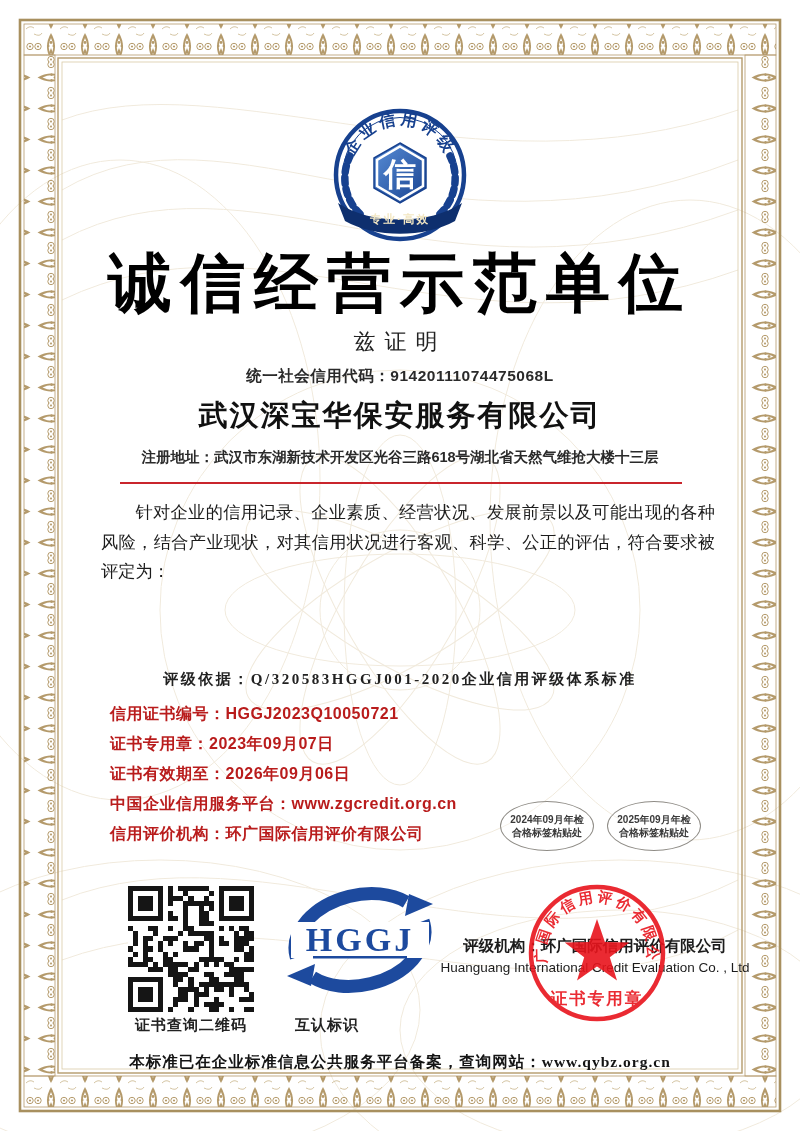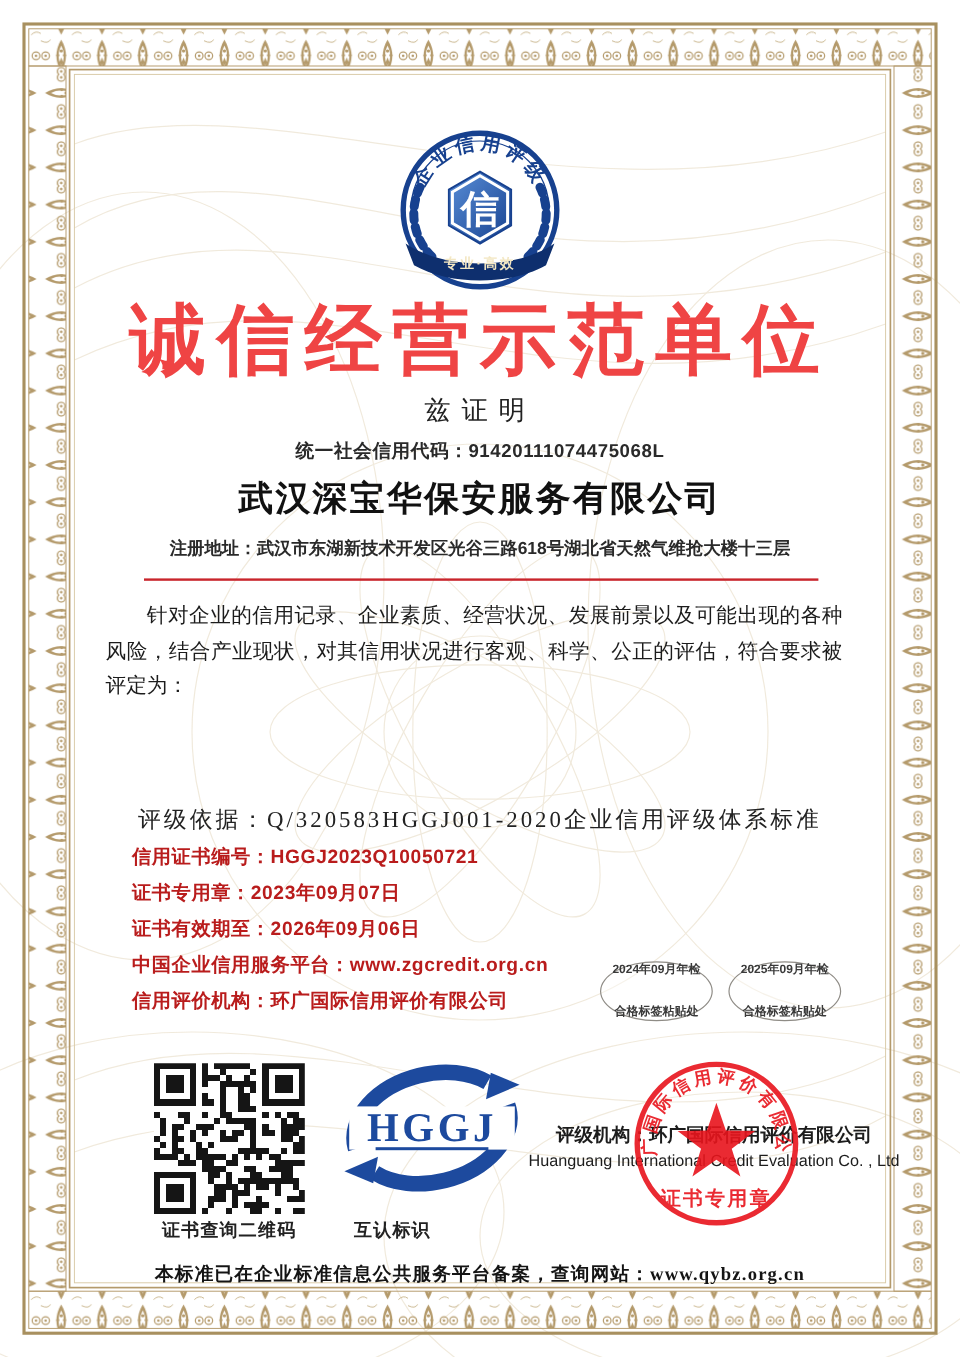--- a/index.html
+++ b/index.html
@@ -6,36 +6,36 @@
   .page{
     position:relative;width:800px;height:1131px;margin:0 auto;
     background:#ffffff;overflow:hidden;
     font-family:"Liberation Sans",sans-serif;color:#1a1a1a;
   }
   .layer{position:absolute;left:0;top:0;width:800px;height:1131px;}
   .z0{z-index:0}.z1{z-index:1}.z2{z-index:2}
   .abs{position:absolute;}
   .ctr{left:0;width:800px;text-align:center;}
 
-  .cert-title{top:240px;font-size:64px;font-weight:bold;letter-spacing:9px;color:#ef4444;white-space:nowrap;}
+  .cert-title{top:240px;font-size:64px;font-weight:bold;letter-spacing:9px;color:#000000;white-space:nowrap;}
   .cert-subtitle{top:327px;font-size:22px;letter-spacing:9px;color:#222;}
   .credit-code{top:366px;font-size:15.5px;font-weight:600;color:#2a2a2a;letter-spacing:.5px;}
   .company-name{top:396px;font-size:29px;font-weight:bold;letter-spacing:2px;color:#111;}
   .address{top:448px;font-size:14.5px;font-weight:600;color:#2a2a2a;}
   .red-line{top:482px;left:120px;width:562px;height:2px;background:#c9252c;}
-  .body-par{top:498px;left:88px;width:614px;font-size:17.2px;line-height:1.72;text-indent:2em;color:#1c1c1c;text-align:justify;font-weight:500;}
+  .body-par{top:498px;left:101px;width:614px;font-size:17.2px;line-height:1.72;text-indent:2em;color:#1c1c1c;text-align:justify;font-weight:500;}
   .rating{top:568px;font-size:80px;font-weight:bold;font-family:"Liberation Serif",serif;color:#d8121f;letter-spacing:6px;}
-  .rating-basis{top:670px;font-size:19px;font-weight:normal;font-family:"Liberation Serif",serif;letter-spacing:2.5px;color:#222;}
+  .rating-basis{top:670px;font-size:15px;font-weight:bold;font-family:"Liberation Serif",serif;letter-spacing:2.5px;color:#222;}
 
   .details{top:704px;left:110px;display:flex;flex-direction:column;gap:9px;}
   .detail-line{font-size:16px;font-weight:600;color:#b91c1c;letter-spacing:.5px;white-space:nowrap;}
 
   .check-ellipse{
     position:absolute;width:92px;height:48px;border:1px solid #8f8c86;border-radius:50%;
-    display:flex;flex-direction:column;align-items:center;justify-content:space-between;
+    display:flex;flex-direction:column;align-items:center;justify-content:center;
     background:rgba(255,255,255,.4);
   }
   .check-ellipse .cl{font-size:10px;color:#3a3a3a;line-height:1.35;white-space:nowrap;font-weight:600;}
 
   .qr-wrap{top:886px;left:128px;width:126px;height:126px;}
   .small-label{font-size:15px;color:#222;font-weight:600;letter-spacing:1px;}
   .qr-label{top:1016px;left:111px;width:160px;text-align:center;}
   .hggj-label{top:1016px;left:295px;width:130px;}
 
   .agency-cn{top:936px;left:420px;width:350px;text-align:center;font-size:15.5px;font-weight:600;color:#1c1c1c;white-space:nowrap;}

